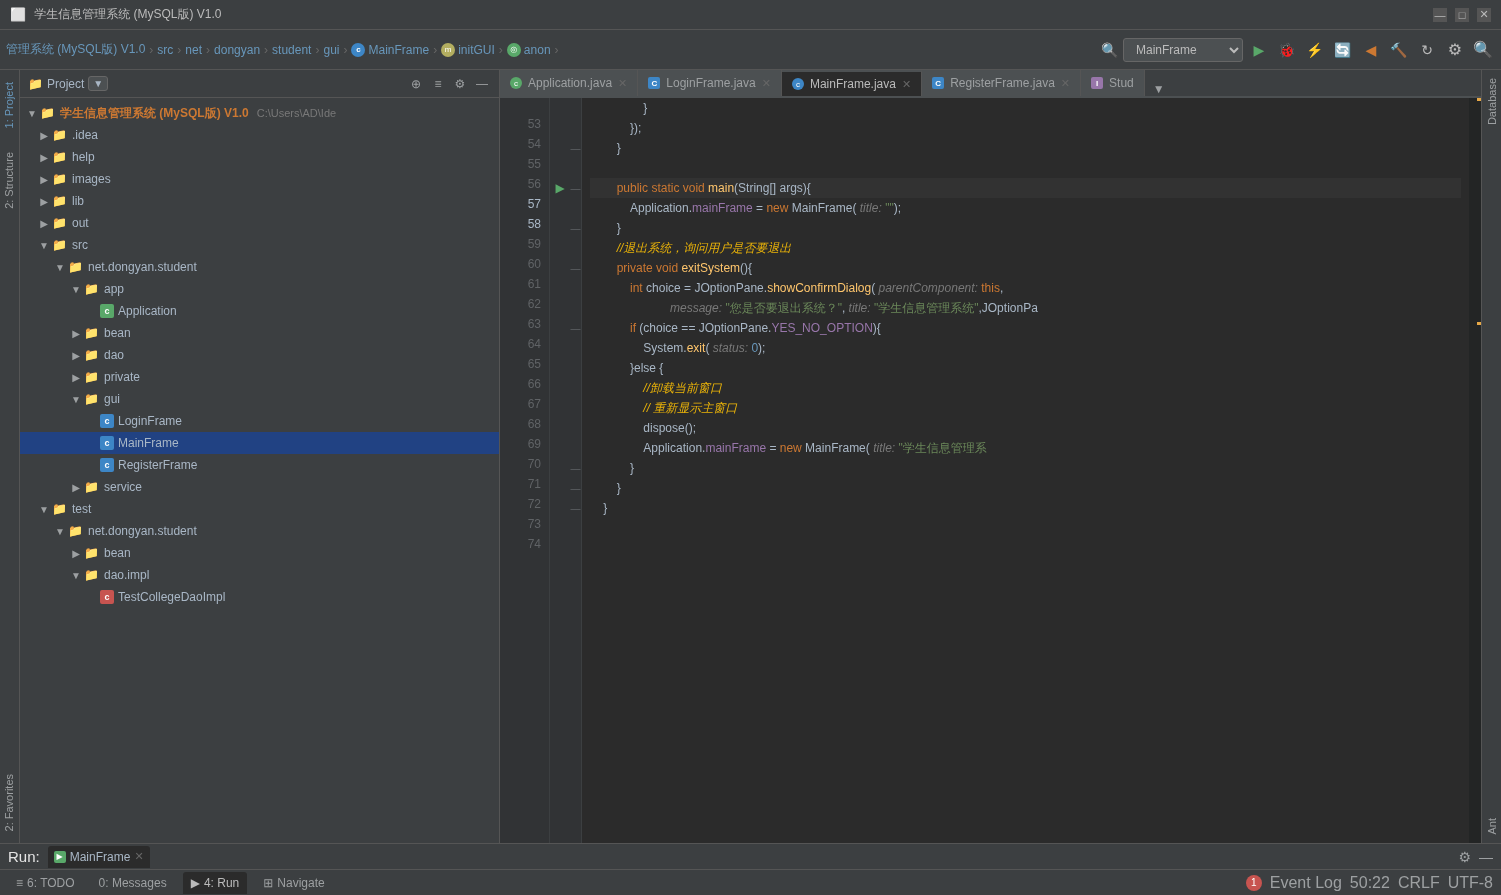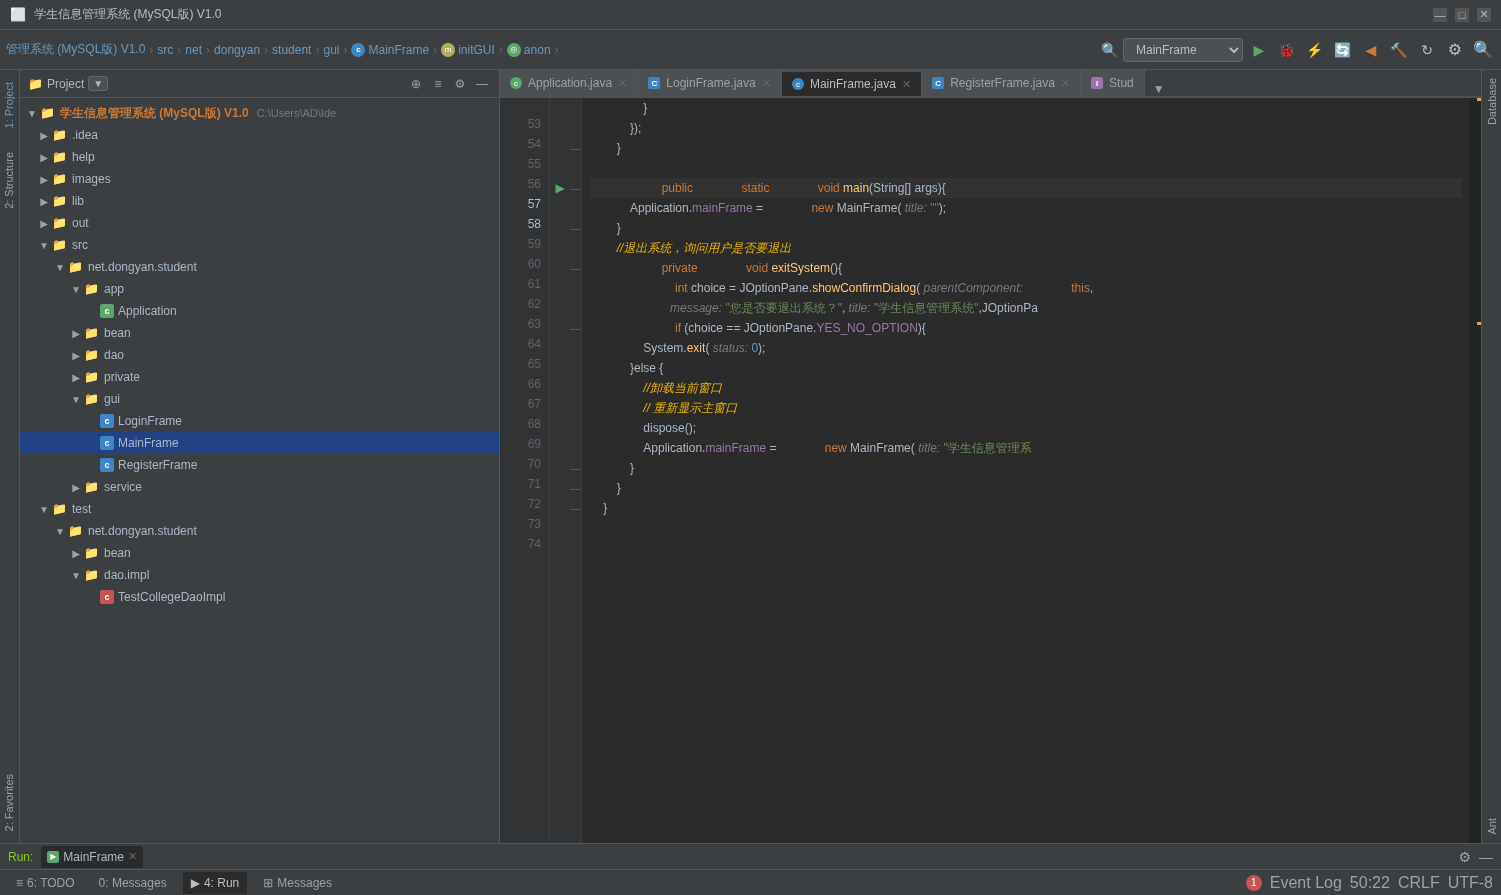--- a/index.html
+++ b/index.html
@@ -191,21 +191,21 @@
     .code-content {
       flex: 1;
       overflow: auto;
       padding: 0 8px;
       background: #2b2b2b;
     }
     .code-line { height: 20px; display: flex; align-items: center; white-space: pre; }
     .code-line.highlighted { background: #323232; }
 
     
-    .kw { color: #cc7832; margin-left: 45px; }
+    .kw { color: #cc7832; }
     .str { color: #6a8759; } 
     .num { color: #6897bb; } 
     .cmt { color: #eab308; font-style: italic; } 
     .plain { color: #a9b7c6; }
     .hint { color: #787878; font-style: italic; }
     .method-name { color: #ffc66d; }
     .purple { color: #9876aa; }
 
     
     .code-content::-webkit-scrollbar { width: 10px; height: 10px; }
@@ -247,21 +247,21 @@
     
     .run-panel {
       height: 26px;
       background: #3c3f41;
       display: flex;
       align-items: center;
       padding: 0 8px;
       gap: 8px;
       border-top: 1px solid #555;
     }
-    .run-label { font-size: 12px; color: #84cc16; }
+    .run-label { font-size: 15px; color: #e5e5e5; }
     .run-tab {
       display: flex;
       align-items: center;
       gap: 4px;
       font-size: 12px;
       color: #a9b7c6;
       cursor: pointer;
       padding: 0 6px;
       height: 22px;
       background: #2b2b2b;
@@ -811,21 +811,21 @@
     </div>
     <div class="bottom-tab">
       <span>0: Messages</span>
     </div>
     <div class="bottom-tab active">
       <span>▶</span>
       <span>4: Run</span>
     </div>
     <div class="bottom-tab">
       <span>⊞</span>
-      <span>Messages</span>
+      <span>Navigate</span>
     </div>
     <div class="bottom-right">
       <span style="background:#c75450; color:white; border-radius:50%; width:16px; height:16px; display:inline-flex; align-items:center; justify-content:center; font-size:10px;">1</span>
       <span class="status-text">Event Log</span>
       <span class="status-text">50:22</span>
       <span class="status-text">CRLF</span>
       <span class="status-text">UTF-8</span>
     </div>
   </div>
 

